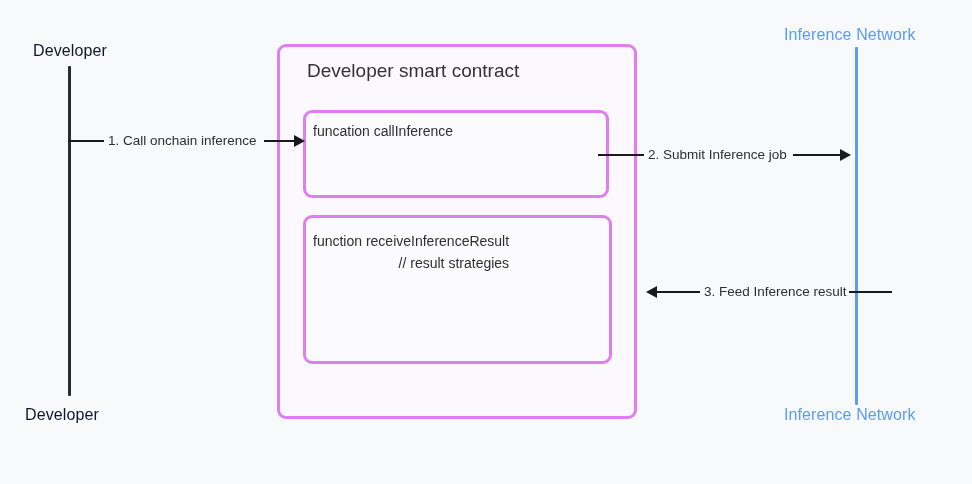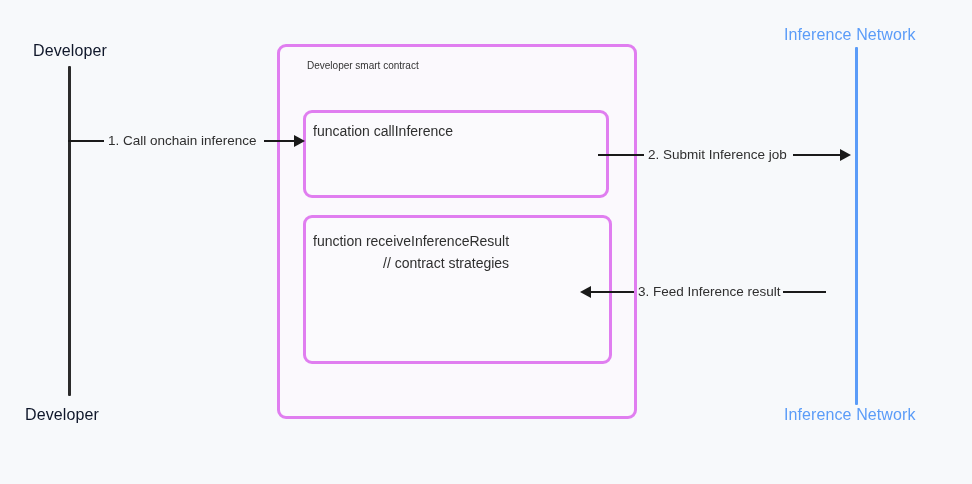--- a/index.html
+++ b/index.html
@@ -57,21 +57,21 @@
     left: 277px;
     top: 44px;
     width: 360px;
     height: 375px;
     background: #fbf9fd;
   }
   #contract-title {
     position: absolute;
     left: 307px;
     top: 60px;
-    font-size: 10px;
+    font-size: 19px;
     color: #333333;
     white-space: nowrap;
   }
   #call-inference-box {
     left: 303px;
     top: 110px;
     width: 306px;
     height: 88px;
   }
   #receive-result-box {
@@ -124,21 +124,21 @@
   #msg-1 .head   { left: 226px; }
 
   
   #msg-2 { left: 598px; top: 143px; width: 259px; text-align: right; }
   #msg-2 .seg-a  { left: 0px;   width: 46px; }
   #msg-2 .label  { left: 50px; }
   #msg-2 .seg-b  { left: 195px; width: 50px; }
   #msg-2 .head   { left: 242px; }
 
   
-  #msg-3 { left: 580px; top: 280px; width: 246px; }
+  #msg-3 { left: 646px; top: 280px; width: 246px; }
   #msg-3 .head   { left: 0px; }
   #msg-3 .seg-a  { left: 10px;  width: 44px; }
   #msg-3 .label  { left: 58px; }
   #msg-3 .seg-b  { left: 203px; width: 43px; }
 </style>
 </head>
 <body>
 
 <div id="canvas">
 
@@ -150,21 +150,21 @@
   <div class="lifeline" id="network-lifeline"></div>
   <div class="lifeline-label blue" id="network-label-bot">Inference Network</div>
 
   <div class="mbox" id="contract-box"></div>
   <div id="contract-title">Developer smart contract</div>
 
   <div class="mbox" id="call-inference-box"></div>
   <div class="code-text" id="call-inference-code"><span>funcation callInference</span><br></div>
 
   <div class="mbox" id="receive-result-box"></div>
-  <div class="code-text" id="receive-result-code"><span>function receiveInferenceResult</span><br><span> // contract strategies</span></div>
+  <div class="code-text" id="receive-result-code"><span>function receiveInferenceResult</span><br><span> // result strategies</span></div>
 
   <div class="msg" id="msg-1">
     <div class="msg-line seg-a"></div>
     <div class="msg-label label">1. Call onchain inference</div>
     <div class="msg-line seg-b"></div>
     <div class="arrowhead right head"></div>
   </div>
 
   <div class="msg" id="msg-2">
     <div class="msg-line seg-a"></div>

